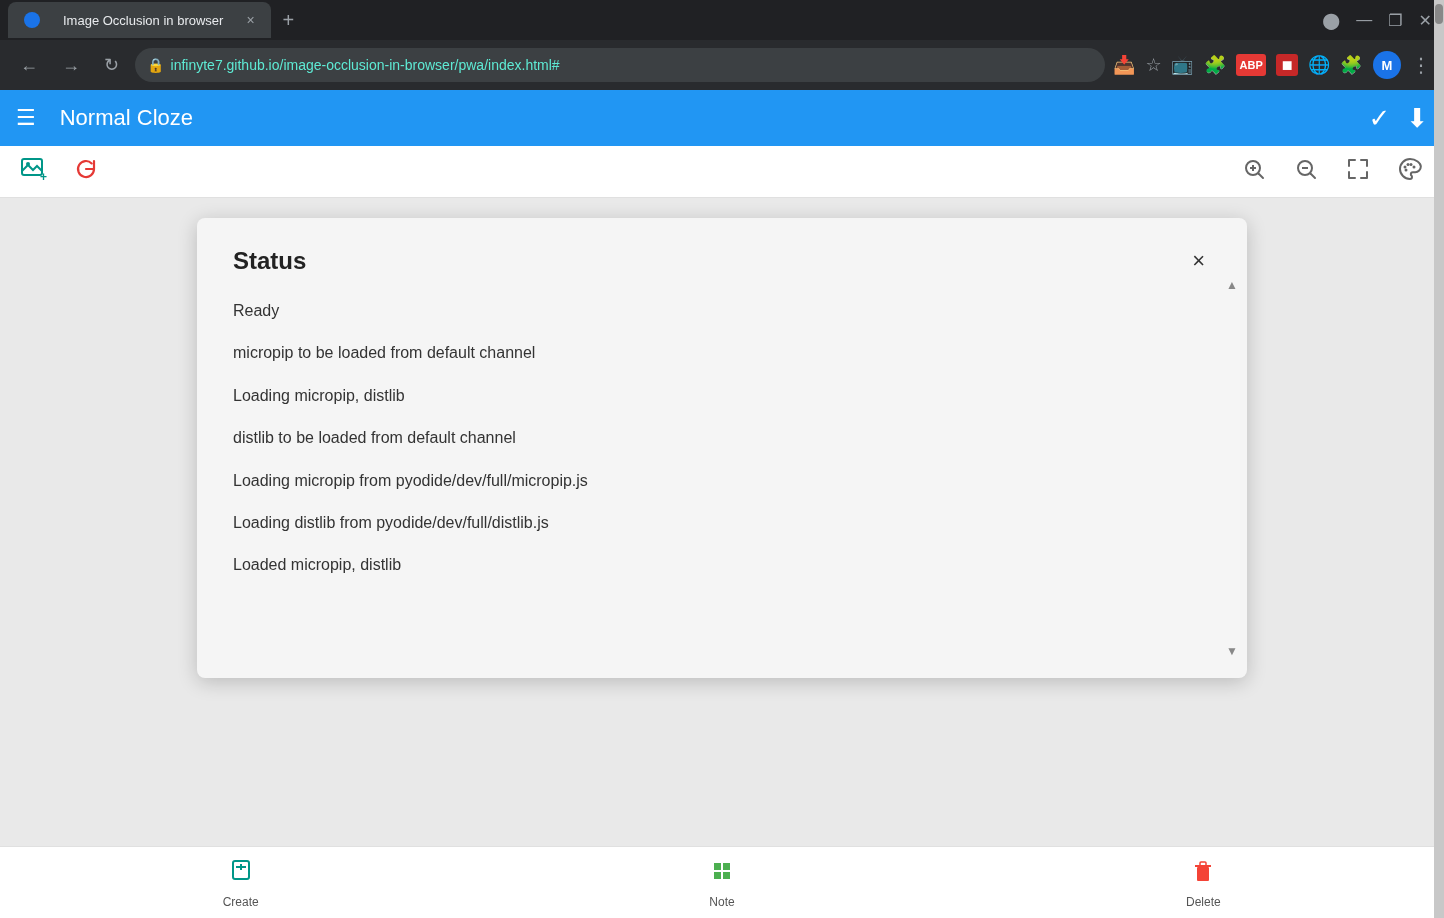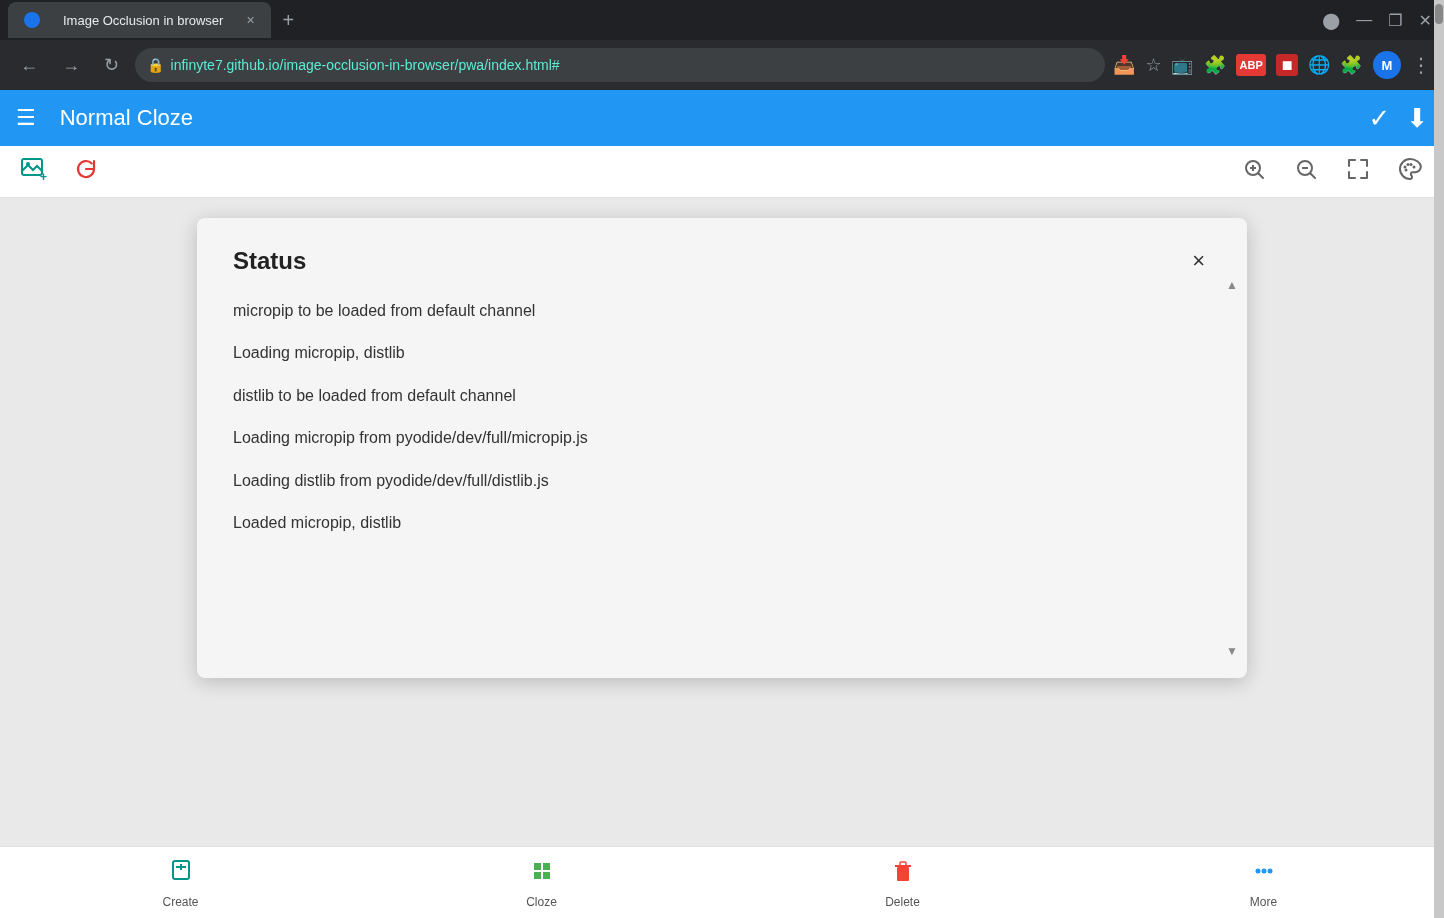--- a/index.html
+++ b/index.html
@@ -353,20 +353,21 @@
 </div>
 
 <div class="main-content">
 
   <div class="status-dialog">
     <div class="dialog-header">
       <span class="dialog-title">Status</span>
       <button class="dialog-close">×</button>
     </div>
     <div>
+      <div class="status-item">Ready</div>
       <div class="status-item">micropip to be loaded from default channel</div>
       <div class="status-item">Loading micropip, distlib</div>
       <div class="status-item">distlib to be loaded from default channel</div>
       <div class="status-item">Loading micropip from pyodide/dev/full/micropip.js</div>
       <div class="status-item">Loading distlib from pyodide/dev/full/distlib.js</div>
       <div class="status-item">Loaded micropip, distlib</div>
     </div>
     <div class="dialog-scrollbar">
       <span class="scroll-arrow">▲</span>
       <span class="scroll-arrow">▼</span>
@@ -389,42 +390,32 @@
 
   <button class="nav-item">
     <span class="nav-icon green">
       <svg width="28" height="28" viewBox="0 0 28 28" fill="none">
         <rect x="6" y="6" width="7" height="7" fill="#4caf50"></rect>
         <rect x="15" y="6" width="7" height="7" fill="#4caf50"></rect>
         <rect x="6" y="15" width="7" height="7" fill="#4caf50"></rect>
         <rect x="15" y="15" width="7" height="7" fill="#4caf50"></rect>
       </svg>
     </span>
-    <span class="nav-label">Cloze</span>
+    <span class="nav-label">Note</span>
   </button>
 
   <button class="nav-item">
     <span class="nav-icon red">
       <svg width="28" height="28" viewBox="0 0 28 28" fill="none">
         <rect x="8" y="10" width="12" height="14" rx="1" fill="#f44336"></rect>
         <line x1="6" y1="9" x2="22" y2="9" stroke="#f44336" stroke-width="2"></line>
         <rect x="11" y="5" width="6" height="4" rx="1" stroke="#f44336" stroke-width="1.5" fill="none"></rect>
       </svg>
     </span>
     <span class="nav-label">Delete</span>
   </button>
 
 
-  <button class="nav-item">
-    <span class="nav-icon blue-dots">
-      <svg width="28" height="28" viewBox="0 0 28 28" fill="none">
-        <circle cx="8" cy="14" r="2.5" fill="#2196f3"></circle>
-        <circle cx="14" cy="14" r="2.5" fill="#2196f3"></circle>
-        <circle cx="20" cy="14" r="2.5" fill="#2196f3"></circle>
-      </svg>
-    </span>
-    <span class="nav-label">More</span>
-  </button>
 </div>
 
 <div style="position:fixed; right:0; top:0; bottom:0; width:10px; background:#c8c8c8; z-index:100; display:flex; flex-direction:column; align-items:center;">
   <div style="width:8px; height:20px; background:#888; border-radius:4px; margin-top:4px;"></div>
 </div>
 
 </body></html>

